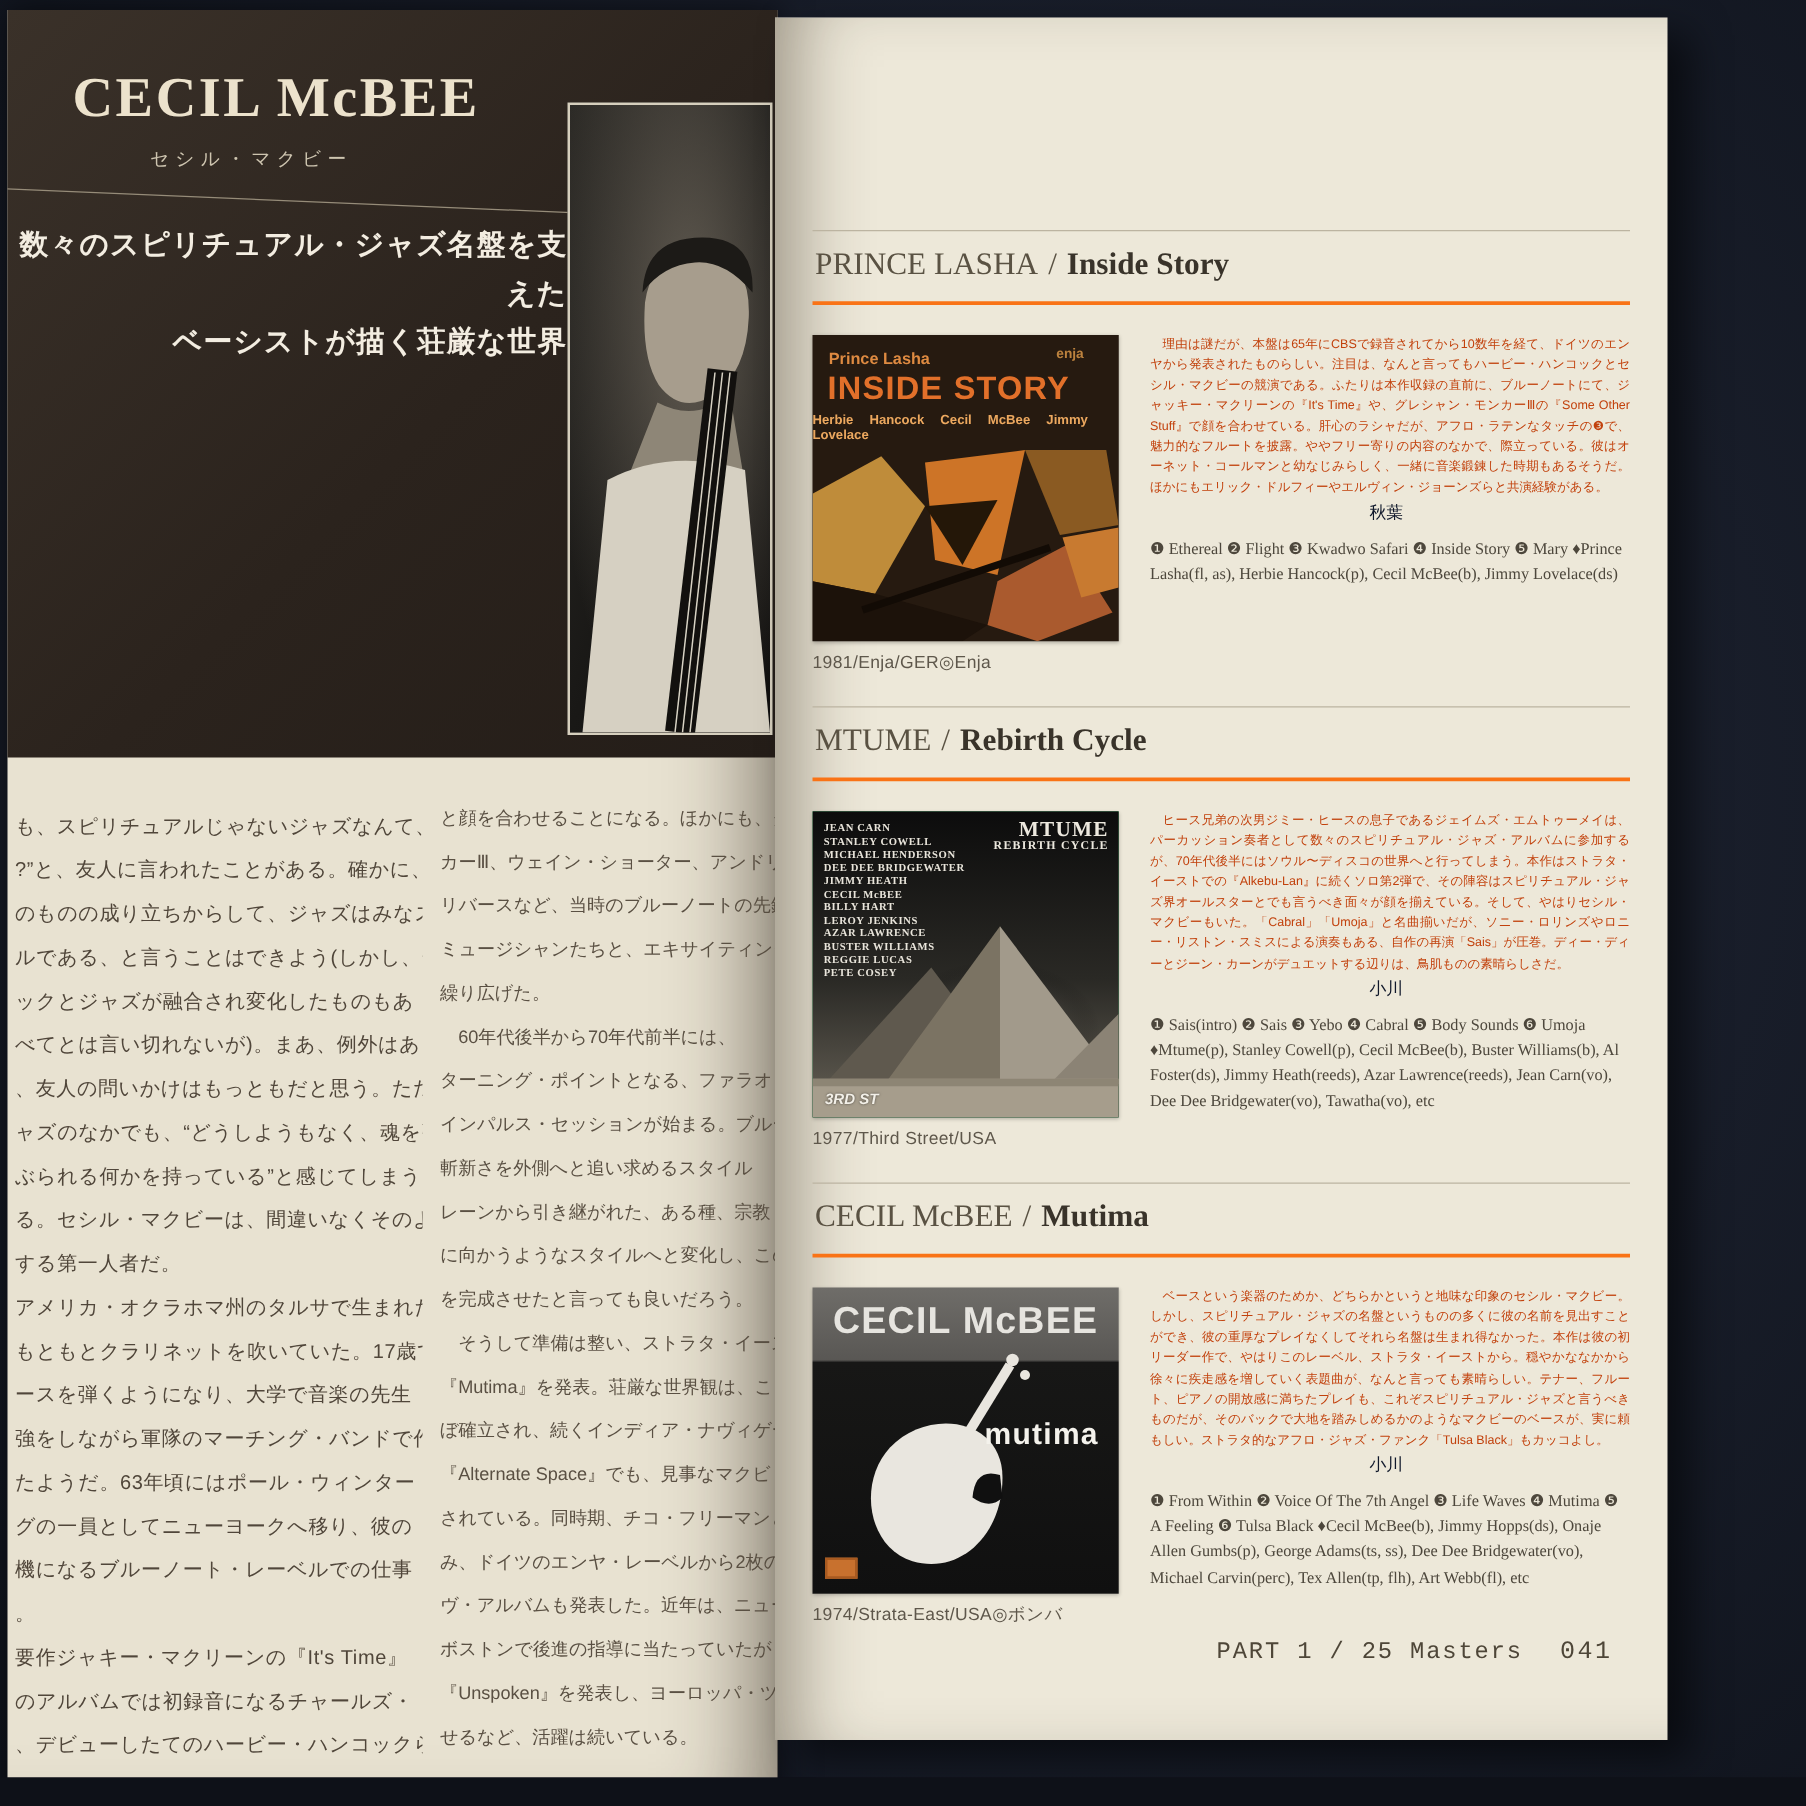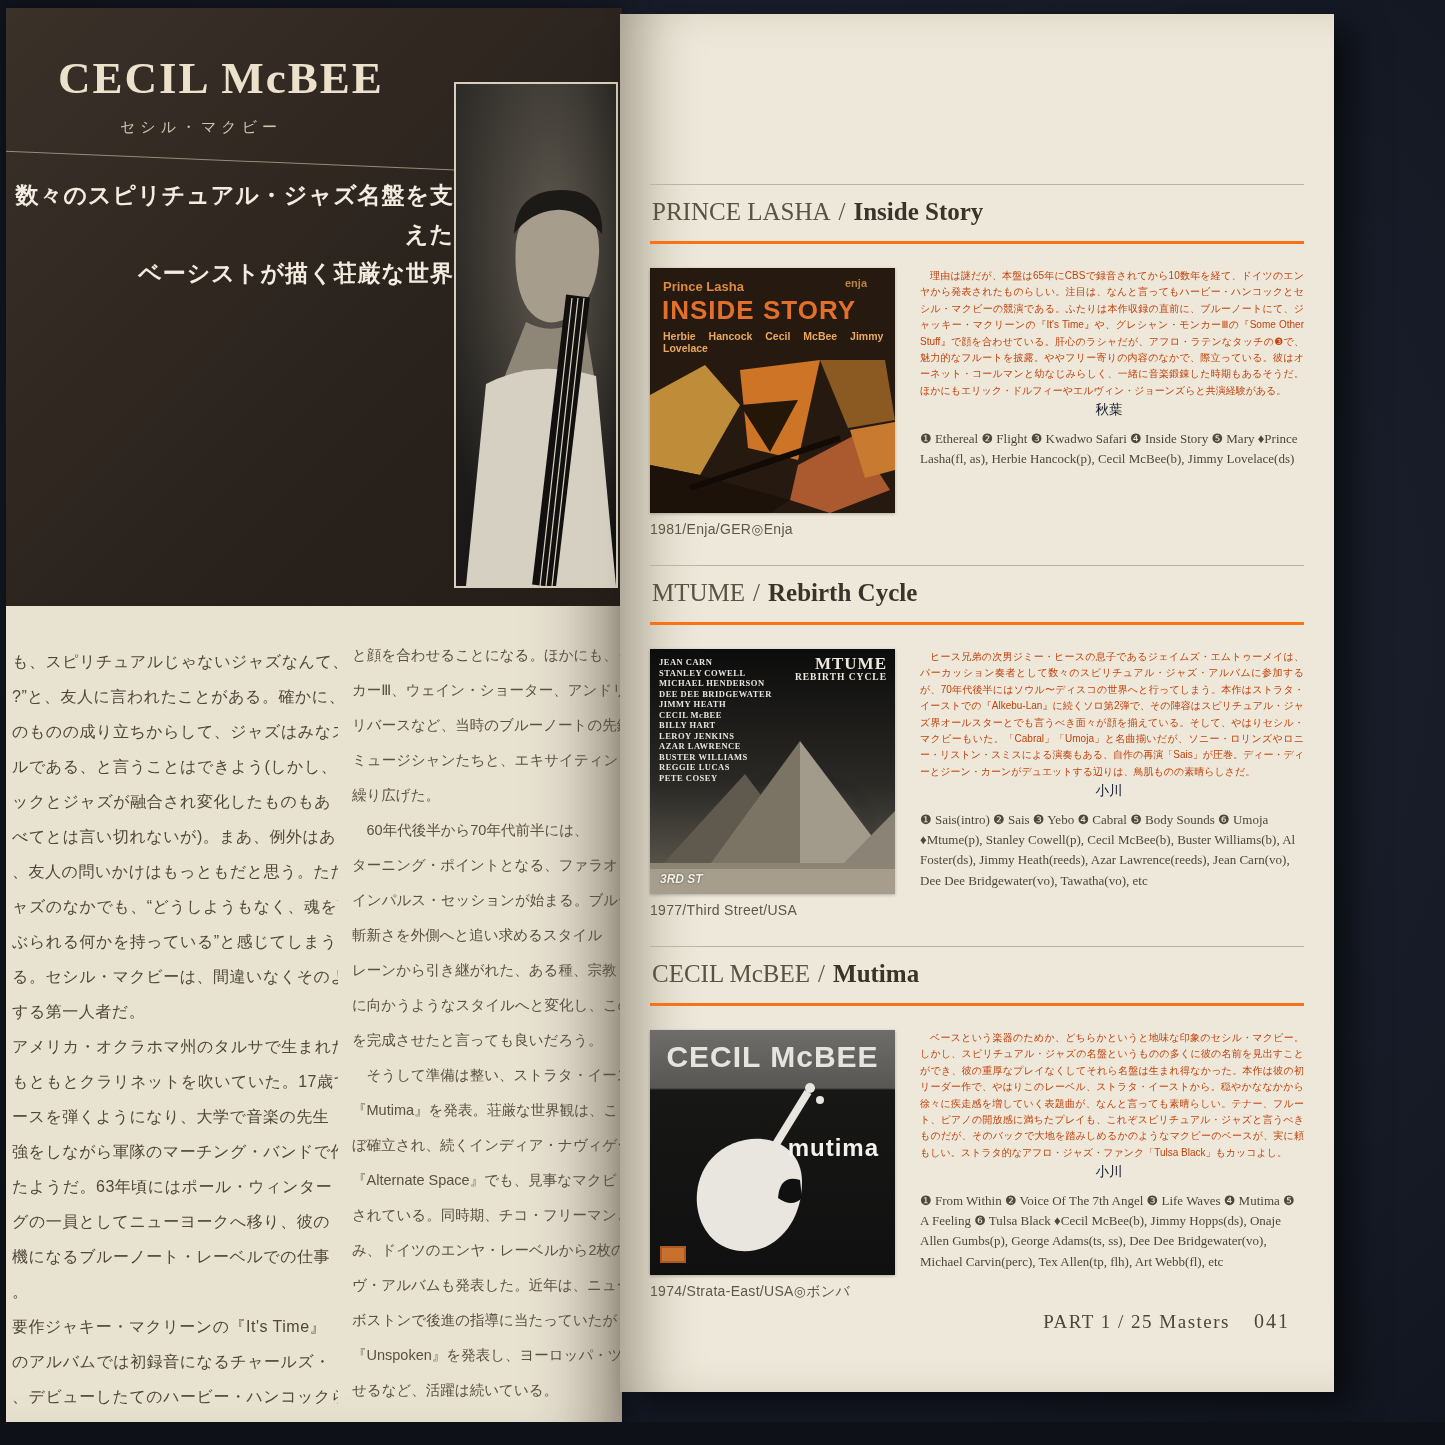--- a/index.html
+++ b/index.html
@@ -43,21 +43,21 @@
   .review-col{flex:1;padding-left:22px;}
   .review{margin:0;font-size:10px;line-height:1.64;color:#c2410c;text-align:justify;text-indent:1em;}
   .reviewer{text-align:center;font-size:13.5px;color:#0f172a;margin-top:2px;padding-right:6px;}
   .tracks{margin:10px 0 0 0;font-family:Liberation Serif, serif;font-size:13px;
     line-height:1.55;color:#4d473c;}
   
   .cover-1{background:#261a10;}
   .c1-artist{position:absolute;left:13px;top:11px;font-size:13px;font-weight:bold;color:#de8a41;}
   .c1-title{position:absolute;left:12px;top:27px;font-size:26px;font-weight:bold;
     letter-spacing:1px;color:#e2702a;font-family:"Liberation Sans",sans-serif;}
-  .c1-credits{position:absolute;left:13px;top:62px;font-size:10.5px;font-weight:bold;
+  .c1-credits{position:absolute;left:0;top:62px;font-size:10.5px;font-weight:bold;
     color:#eca85f;word-spacing:10px;}
   .c1-logo{position:absolute;right:28px;top:9px;font-size:11px;font-weight:bold;color:#bc823e;}
   .c1-art{position:absolute;left:0;top:92px;width:245px;height:153px;}
   
   .cover-2{background:#14532d;}
   .c2-art{position:absolute;left:0;top:0;width:245px;height:245px;}
   .c2-personnel{position:absolute;left:9px;top:8px;font-size:8.5px;line-height:10.5px;
     font-weight:bold;letter-spacing:.5px;color:#e9e5db;font-family:"Liberation Serif",serif;}
   .c2-title-wrap{position:absolute;right:8px;top:7px;text-align:right;color:#ece8de;
     font-family:"Liberation Serif",serif;}
@@ -68,21 +68,21 @@
   
   .cover-3{background:linear-gradient(#6f6d69 0px,#595754 58px,#171716 60px,#101010 100%);}
   .c3-artist{position:absolute;left:0;top:10px;width:100%;text-align:center;font-size:30px;
     font-weight:bold;letter-spacing:1px;color:#e6e4df;}
   .c3-art{position:absolute;left:0;top:0;width:245px;height:245px;}
   .c3-title{position:absolute;right:16px;top:104px;font-size:24px;font-weight:bold;
     letter-spacing:1px;color:#f4f2ec;}
   .c3-label-mark{position:absolute;left:10px;bottom:12px;width:26px;height:17px;
     background:#c8712e;box-shadow:inset 0 0 0 2px #a85a20;}
   
-  .page-footer{position:absolute;right:44px;top:1296px;font-family:Liberation Serif, serif;
+  .page-footer{position:absolute;right:44px;top:1296px;font-family:Liberation Mono, monospace;
     color:#4e4638;}
   .footer-part{font-size:19px;letter-spacing:1.5px;}
   .footer-num{font-size:20px;margin-left:20px;letter-spacing:2px;}
 </style>
 </head>
 <body>
 
 <div class="scene">
 
   <div class="page page-left">

